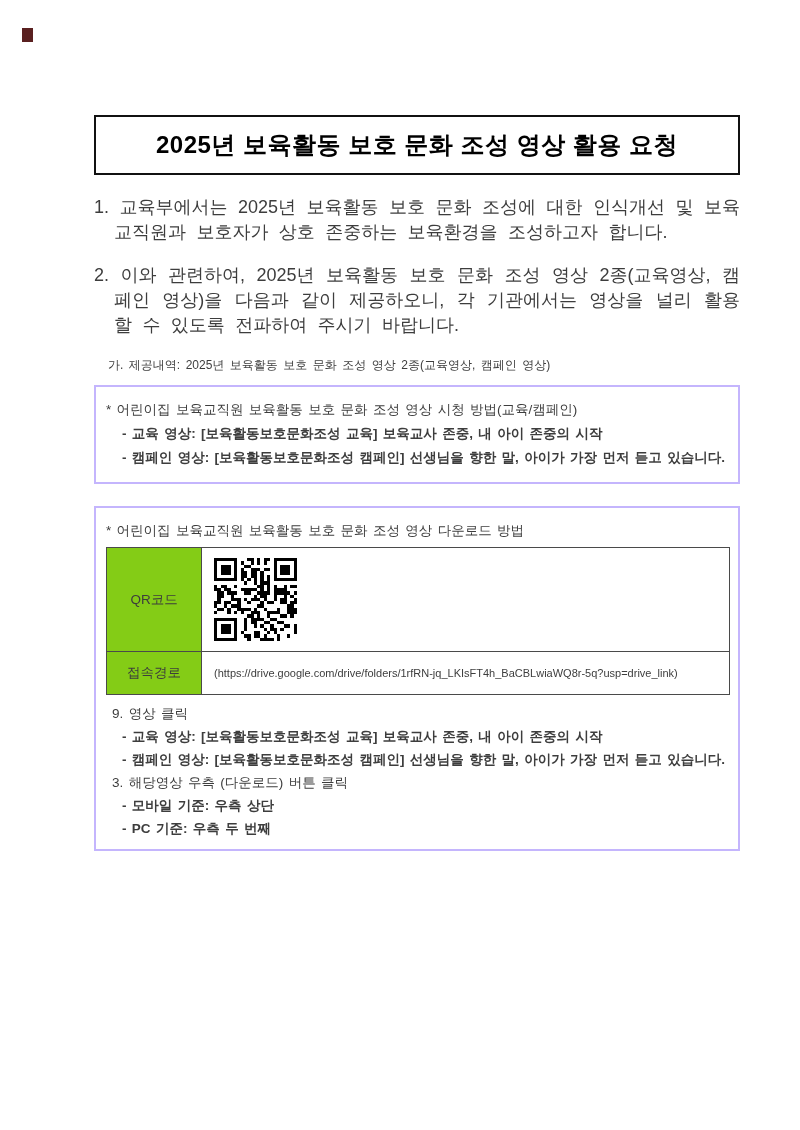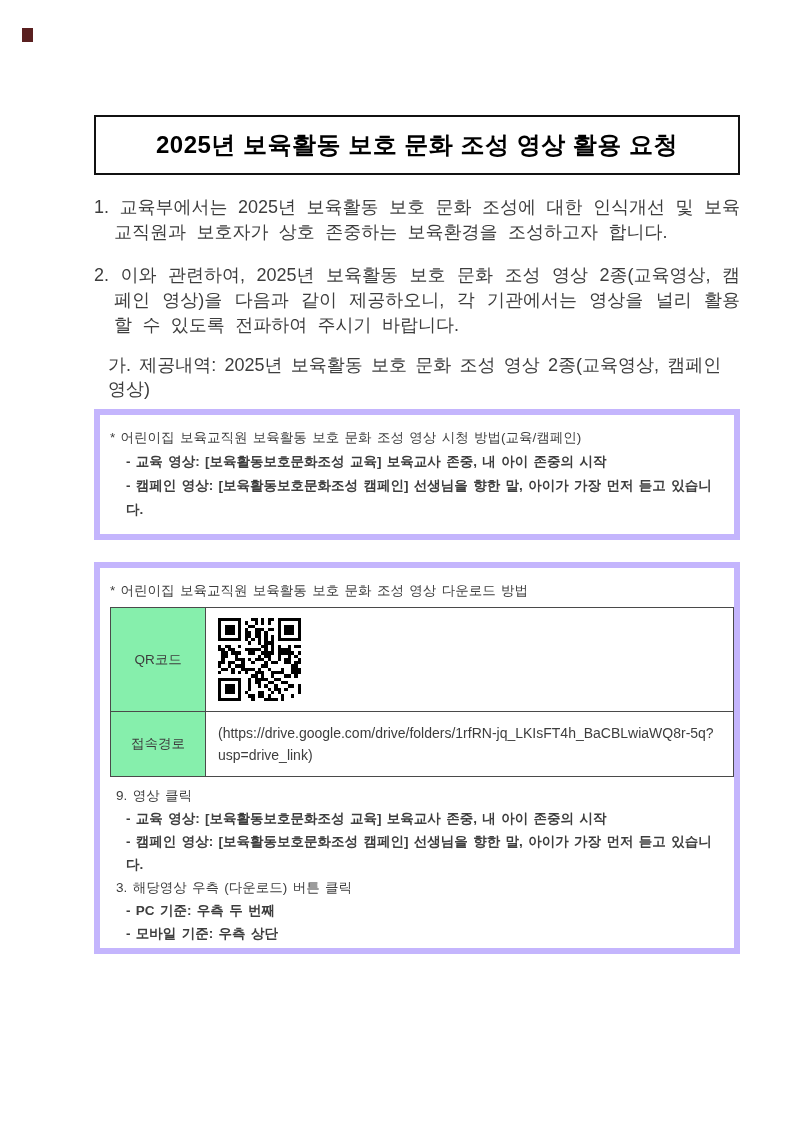--- a/index.html
+++ b/index.html
@@ -48,32 +48,32 @@
     text-indent: -20px;
     font-size: 18px;
     line-height: 25px;
     text-align: justify;
     word-spacing: 0.30em;
   }
   .para.second { margin-top: 18px; }
   .sub-line {
     margin-top: 15px;
     padding-left: 14px;
-    font-size: 18px;
+    font-size: 12px;
     line-height: 24px;
     word-spacing: 0.18em;
   }
   .info-box {
     margin-top: 8px;
-    border: 6px solid #c4b5fd;
+    border: 2px solid #c4b5fd;
     padding: 11px 10px 12px 10px;
     font-size: 13.5px;
     word-spacing: 0.12em;
   }
-  .info-box.download { margin-top: 22px; padding-bottom: 3px; }
+  .info-box.download { margin-top: 22px; padding-bottom: 9px; }
   .bx-line { line-height: 24px; }
   .bx-line.tight { line-height: 23px; }
   .bx-step { padding-left: 6px; }
   .bx-dash { padding-left: 16px; font-weight: bold; }
   .gap-after { margin-bottom: 14px; }
   .hyperlink {
     color: #5f7d9e;
     text-decoration: underline;
     cursor: pointer;
   }
@@ -82,29 +82,29 @@
     margin: 5px 0 7px 0;
     width: 624px;
     table-layout: fixed;
   }
   .dl-table th, .dl-table td {
     border: 1px solid #4a4a4a;
     vertical-align: middle;
   }
   .dl-table th {
     width: 95px;
-    background: #86efac;
+    background: #84cc16;
     font-weight: 400;
     font-size: 13.5px;
     text-align: center;
     color: #3d3d3d;
   }
   .dl-table td {
     padding: 10px 12px;
-    font-size: 14px;
+    font-size: 11px;
     line-height: 22px;
   }
   .qr-cell { height: 103px; }
   .url-cell { word-break: break-all; word-spacing: 0; }
   .qr-svg { display: block; width: 83px; height: 83px; }
 </style>
 </head>
 <body>
 
 <div class="page">
@@ -450,18 +450,18 @@
           <th>접속경로</th>
           <td class="url-cell">(https://drive.google.com/drive/folders/1rfRN-jq_LKIsFT4h_BaCBLwiaWQ8r-5q?usp=drive_link)</td>
         </tr>
       </tbody>
         </table>
 
       <div class="bx-line tight bx-step">9. 영상 클릭</div>
       <div class="bx-line tight bx-dash">- 교육 영상: [보육활동보호문화조성 교육] 보육교사 존중, 내 아이 존중의 시작</div>
       <div class="bx-line tight bx-dash">- 캠페인 영상: [보육활동보호문화조성 캠페인] 선생님을 향한 말, 아이가 가장 먼저 듣고 있습니다.</div>
       <div class="bx-line tight bx-step">3. 해당영상 우측 (다운로드) 버튼 클릭</div>
+      <div class="bx-line tight bx-dash">- 모바일 기준: 우측 상단</div>
       <div class="bx-line tight bx-dash">- PC 기준: 우측 두 번째</div>
-      <div class="bx-line tight bx-dash">- 모바일 기준: 우측 상단</div>
     </div>
 
   </div>
 </div>
 
 </body></html>

